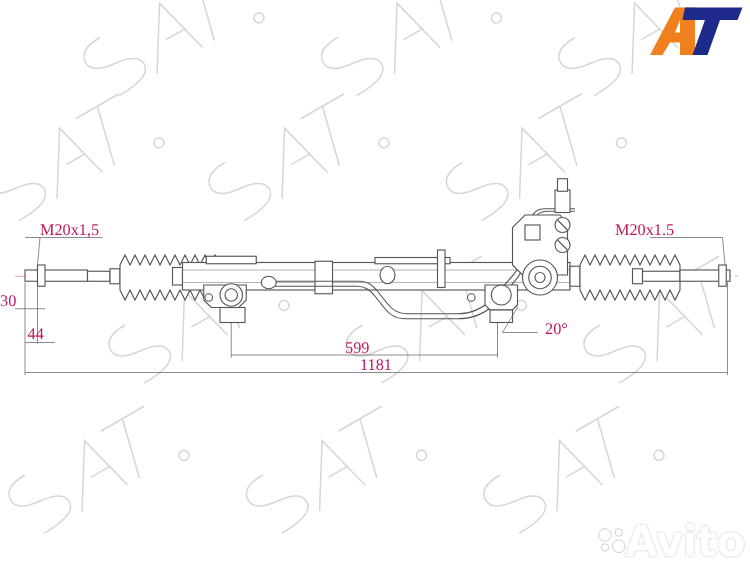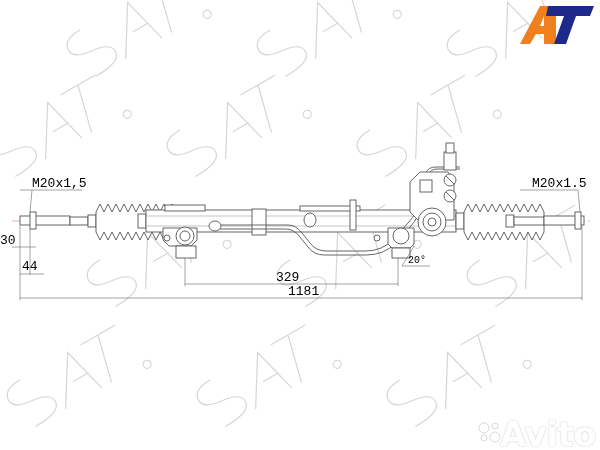--- a/index.html
+++ b/index.html
@@ -1,18 +1,18 @@
 <!DOCTYPE html>
 <html><head>
 <meta charset="utf-8">
 <style>
   html, body { margin: 0; padding: 0; background: #ffffff; }
   body { width: 600px; height: 450px; overflow: hidden; position: relative; font-family: "Liberation Sans", sans-serif; }
   #canvas { position: absolute; left: 0; top: 0; width: 600px; height: 450px; }
-  .dim-label { position: absolute; font-family: Liberation Mono, monospace; color: #000000; font-size: 13px; line-height: 1; white-space: nowrap; }
+  .dim-label { position: absolute; font-family: Liberation Serif, serif; color: #be185d; font-size: 13px; line-height: 1; white-space: nowrap; }
   .logo { position: absolute; right: 4px; top: 4px; width: 76px; height: 44px; }
   .avito { position: absolute; left: 500px; top: 414px; font-family: "DejaVu Sans", sans-serif; font-weight: bold; font-size: 34px; color: #ffffff; text-shadow: 0 0 1px #cfcfcf, 0 0 2px #cfcfcf; letter-spacing: -0.5px; }
   .avito-dots { position: absolute; left: 478px; top: 420px; width: 24px; height: 24px; }
 </style>
 </head>
 <body>
 
 <svg id="canvas" viewBox="0 0 600 450" xmlns="http://www.w3.org/2000/svg">
 
   <g fill="none" stroke="#d6d6d6" stroke-width="1.2">
@@ -170,26 +170,26 @@
     <line x1="20" y1="274" x2="44" y2="274"></line>
     <line x1="185" y1="258" x2="185" y2="286"></line>
     <line x1="398" y1="258" x2="398" y2="286"></line>
     <line x1="185" y1="284" x2="398" y2="284"></line>
     <line x1="20" y1="298" x2="582" y2="298"></line>
     <path d="M414 246 l-12 20 h28"></path>
   </g>
 </svg>
 
 <div class="dim-label" style="left:32px; top:177px;">M20x1,5</div>
-<div class="dim-label" style="left:532px; top:177px;">M20x1.5</div>
+<div class="dim-label" style="left:492px; top:177px;">M20x1.5</div>
 <div class="dim-label" style="left:0px; top:234px;">30</div>
 <div class="dim-label" style="left:22px; top:260px;">44</div>
-<div class="dim-label" style="left:276px; top:271px;">329</div>
+<div class="dim-label" style="left:276px; top:271px;">599</div>
 <div class="dim-label" style="left:288px; top:285px;">1181</div>
-<div class="dim-label" style="left:408px; top:256px; font-size:10px;">20°</div>
+<div class="dim-label" style="left:436px; top:256px; font-size:13px;">20°</div>
 
 <svg class="logo" viewBox="0 0 76 44" xmlns="http://www.w3.org/2000/svg">
   <polygon points="0,40 20,2 36,2 36,40 24,40 24,30 16,30 10,40" fill="#f07f1e"></polygon>
   <polygon points="20,22 24,12 24,22" fill="#ffffff"></polygon>
   <polygon points="28,2 74,2 70,12 56,12 46,40 34,40 44,12 26,12" fill="#1d2a8c"></polygon>
 </svg>
 
 <svg class="avito-dots" viewBox="0 0 24 24" xmlns="http://www.w3.org/2000/svg">
   <g fill="#ffffff" stroke="#cfcfcf" stroke-width="0.8">
     <circle cx="6" cy="8" r="5"></circle>

